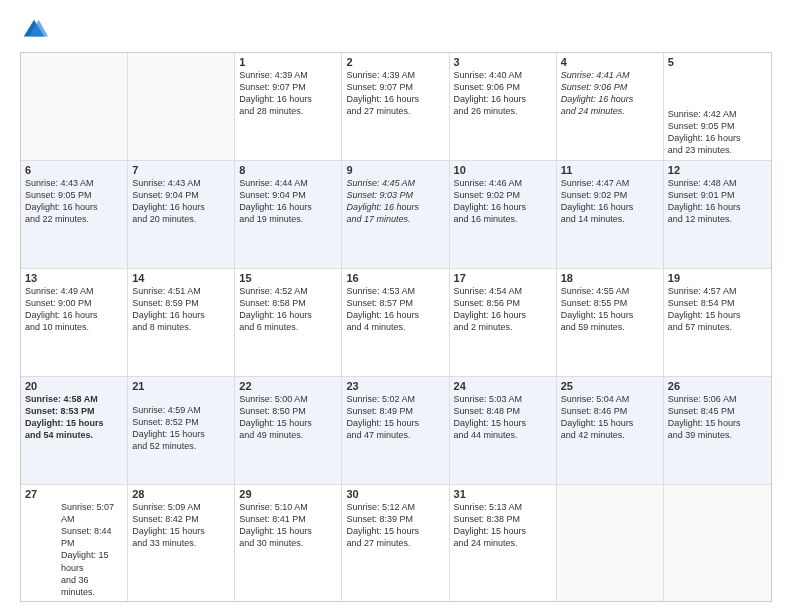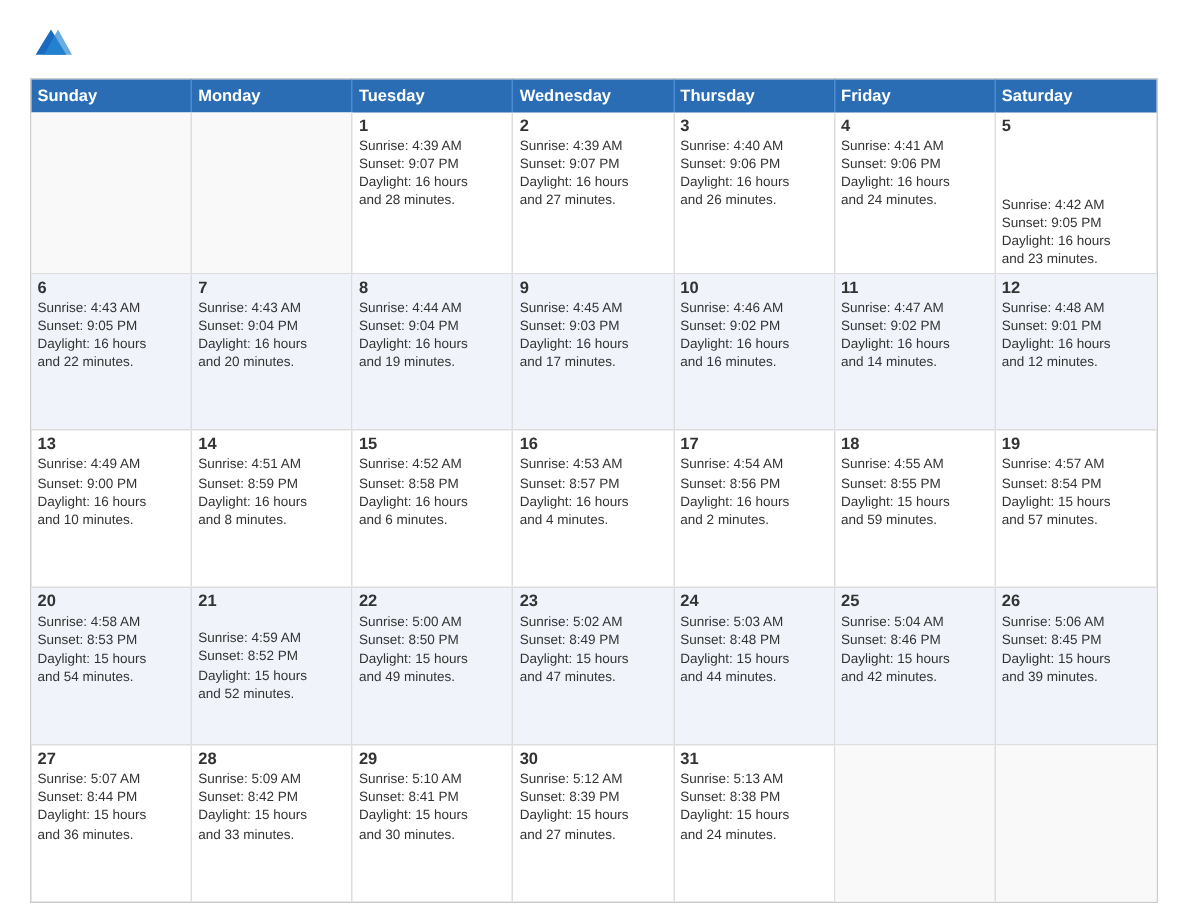--- a/index.html
+++ b/index.html
@@ -137,29 +137,20 @@
         <span class="logo-general"></span>
         <span class="logo-blue"></span>
       </div>
     </div>
     <div class="title-block">
       <div class="month-title"></div>
       <div class="location-title"></div>
     </div>
   </div>
   <div class="calendar">
-    <div class="cal-header">
-    <div class="cal-header-cell">Sunday</div>
-        <div class="cal-header-cell">Monday</div>
-        <div class="cal-header-cell">Tuesday</div>
-        <div class="cal-header-cell">Wednesday</div>
-        <div class="cal-header-cell">Thursday</div>
-        <div class="cal-header-cell">Friday</div>
-        <div class="cal-header-cell">Saturday</div>
-      </div>
     <div class="cal-body">
     <div class="cal-row">
           <div class="cal-cell empty"></div>
           <div class="cal-cell empty"></div>
           <div class="cal-cell">
             <span class="day-num">1</span>
             <div class="cell-info" style="white-space: pre-line;">Sunrise: 4:39 AM
 Sunset: 9:07 PM
 Daylight: 16 hours
 and 28 minutes.</div>
@@ -173,21 +164,21 @@
           </div>
           <div class="cal-cell">
             <span class="day-num">3</span>
             <div class="cell-info" style="white-space: pre-line;">Sunrise: 4:40 AM
 Sunset: 9:06 PM
 Daylight: 16 hours
 and 26 minutes.</div>
           </div>
           <div class="cal-cell">
             <span class="day-num">4</span>
-            <div class="cell-info" style="white-space: pre-line;">Sunrise: 4:41 AM
+            <div class="cell-info" style="white-space: pre-line; font-style: italic;">Sunrise: 4:41 AM
 Sunset: 9:06 PM
 Daylight: 16 hours
 and 24 minutes.</div>
           </div>
           <div class="cal-cell">
             <span class="day-num">5</span>
             <div class="cell-info" style="white-space: pre-line; margin-top: 40px;">Sunrise: 4:42 AM
 Sunset: 9:05 PM
 Daylight: 16 hours
 and 23 minutes.</div>
@@ -210,21 +201,21 @@
           </div>
           <div class="cal-cell">
             <span class="day-num">8</span>
             <div class="cell-info" style="white-space: pre-line;">Sunrise: 4:44 AM
 Sunset: 9:04 PM
 Daylight: 16 hours
 and 19 minutes.</div>
           </div>
           <div class="cal-cell">
             <span class="day-num">9</span>
-            <div class="cell-info" style="white-space: pre-line;">Sunrise: 4:45 AM
+            <div class="cell-info" style="white-space: pre-line; font-style: italic;">Sunrise: 4:45 AM
 Sunset: 9:03 PM
 Daylight: 16 hours
 and 17 minutes.</div>
           </div>
           <div class="cal-cell">
             <span class="day-num">10</span>
             <div class="cell-info" style="white-space: pre-line;">Sunrise: 4:46 AM
 Sunset: 9:02 PM
 Daylight: 16 hours
 and 16 minutes.</div>
@@ -291,21 +282,21 @@
             <span class="day-num">19</span>
             <div class="cell-info" style="white-space: pre-line;">Sunrise: 4:57 AM
 Sunset: 8:54 PM
 Daylight: 15 hours
 and 57 minutes.</div>
           </div>
         </div>
         <div class="cal-row">
           <div class="cal-cell">
             <span class="day-num">20</span>
-            <div class="cell-info" style="white-space: pre-line;">Sunrise: 4:58 AM
+            <div class="cell-info" style="white-space: pre-line; font-weight: bold;">Sunrise: 4:58 AM
 Sunset: 8:53 PM
 Daylight: 15 hours
 and 54 minutes.</div>
           </div>
           <div class="cal-cell">
             <span class="day-num">21</span>
             <div class="cell-info" style="white-space: pre-line; margin-top: 12px;">Sunrise: 4:59 AM
 Sunset: 8:52 PM
 Daylight: 15 hours
 and 52 minutes.</div>
@@ -342,21 +333,21 @@
             <span class="day-num">26</span>
             <div class="cell-info" style="white-space: pre-line;">Sunrise: 5:06 AM
 Sunset: 8:45 PM
 Daylight: 15 hours
 and 39 minutes.</div>
           </div>
         </div>
         <div class="cal-row">
           <div class="cal-cell">
             <span class="day-num">27</span>
-            <div class="cell-info" style="white-space: pre-line;">Sunrise: 5:07 AM
+            <div class="cell-info" style="white-space: pre-line; margin-left: 36px;">Sunrise: 5:07 AM
 Sunset: 8:44 PM
 Daylight: 15 hours
 and 36 minutes.</div>
           </div>
           <div class="cal-cell">
             <span class="day-num">28</span>
             <div class="cell-info" style="white-space: pre-line;">Sunrise: 5:09 AM
 Sunset: 8:42 PM
 Daylight: 15 hours
 and 33 minutes.</div>

